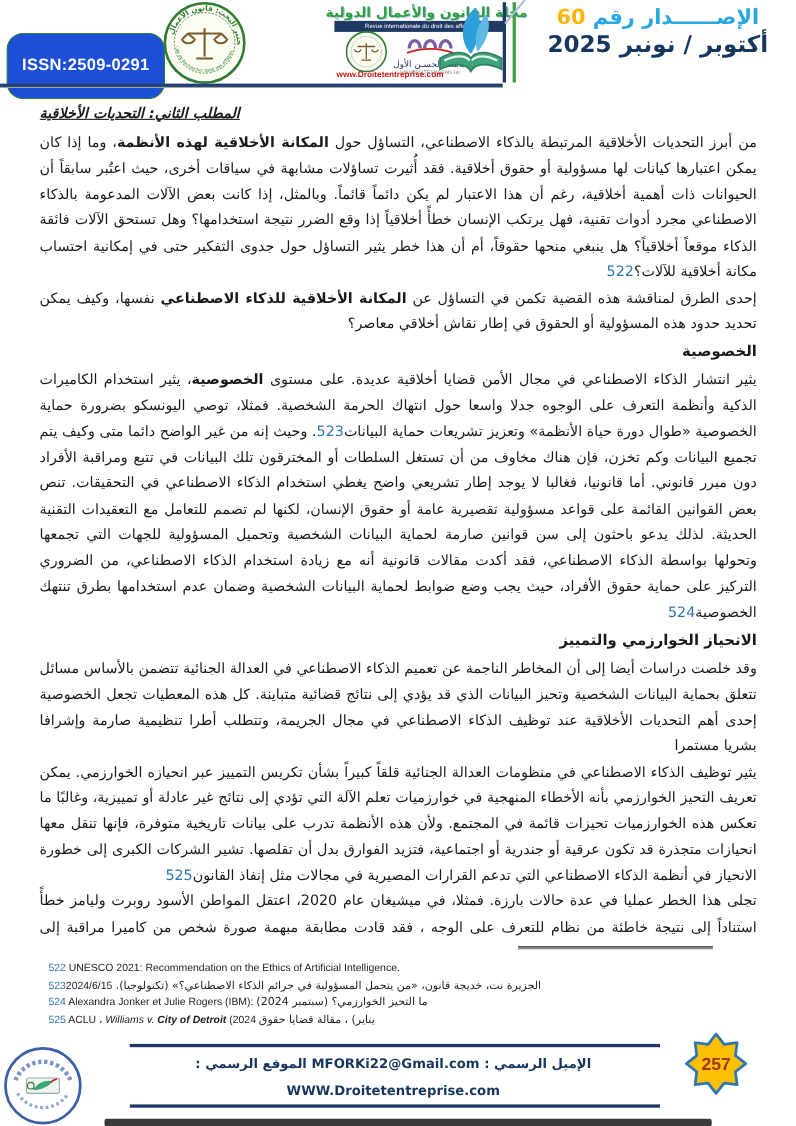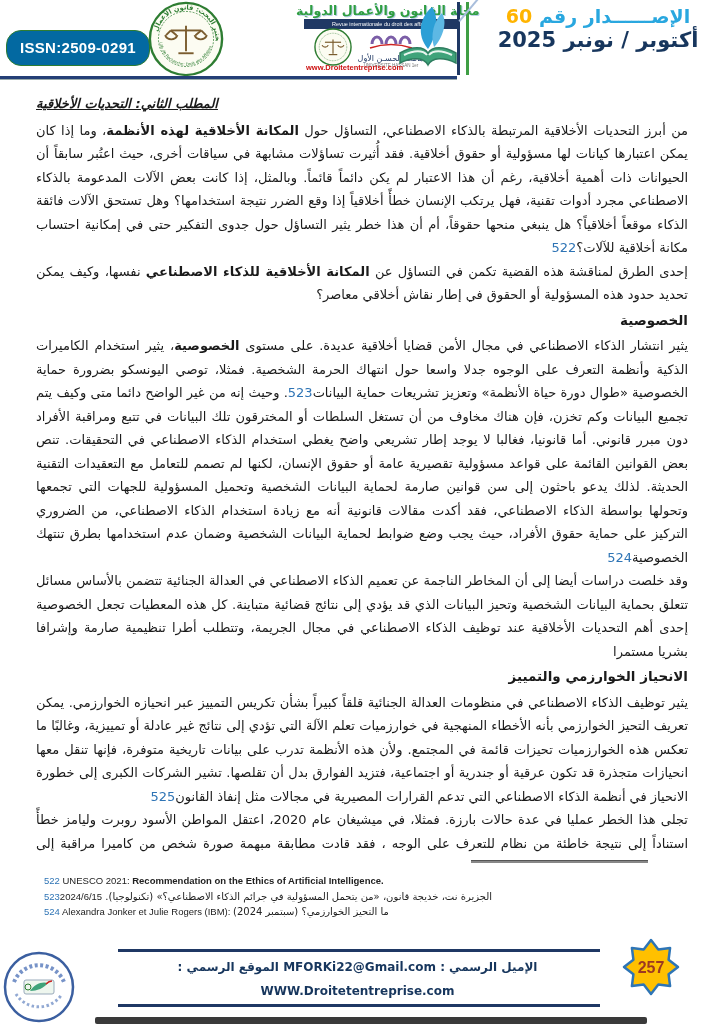--- a/index.html
+++ b/index.html
@@ -1,21 +1,21 @@
 <!DOCTYPE html>
 <html lang="ar"><head>
 <meta charset="utf-8">
 <style>
   html,body{margin:0;padding:0;background:#e8e8e8}
   .page{position:relative;width:724px;height:1024px;background:#ffffff;overflow:hidden;
         font-family:"DejaVu Sans",sans-serif;margin:0 auto}
 
   
-  .issn-badge{position:absolute;left:6px;top:30px;background:#0369a1;color:#fff;
-      font:bold 15px/18px "Liberation Sans",sans-serif;padding:8px 13px;border-radius:15px;
+  .issn-badge{position:absolute;left:6px;top:30px;background:#1d4ed8;color:#fff;
+      font:bold 15px/18px "Liberation Sans",sans-serif;padding:20px 13px;border-radius:15px;
       letter-spacing:.3px;border:1px solid #2e7d32}
   .seal1{position:absolute;left:148px;top:1px}
   .seal2{position:absolute;left:314px;top:28px}
   .banner{position:absolute;left:296px;top:3px;width:172px;text-align:center}
   .banner-ar{font-size:12.5px;font-weight:bold;color:#2f9e41;text-shadow:1px 1px 0 #b9cfe8;white-space:nowrap}
   .banner-fr{background:#1f3864;color:#fff;font:5.5px/8px "Liberation Sans",sans-serif;
       padding:1px 2px;margin:1px 8px 0 8px;white-space:nowrap}
   .univ{position:absolute;left:352px;top:28px;width:78px;text-align:center}
   .univ-ar{font-size:8px;color:#1f3864;white-space:nowrap}
   .univ-fr{font:4.5px "Liberation Sans",sans-serif;color:#777;white-space:nowrap}
@@ -40,21 +40,21 @@
   .blk.heading{font-weight:bold;font-size:13.5px;margin:2px 0}
   .b{font-weight:bold}
   .ref{color:#2e74b5;cursor:pointer}
 
   
   .fnsep{position:absolute;left:471px;top:860px;width:177px;height:2px;background:#888;border-top:1px solid #555}
   .fnlist{position:absolute;left:44px;top:873px;width:500px;font-size:9.5px;line-height:15.5px;
       color:#222;font-family:"Liberation Sans",sans-serif}
   .fn{white-space:nowrap}
   .fnm{color:#2e74b5}
-  .fs-latin-bold{font-weight:bold}
+  .fs-latin-bold{font-weight:normal}
   .fs-italic{font-style:italic}
   .fs-bolditalic{font-weight:bold;font-style:italic}
   .fs-ref{color:#2e74b5}
   .fs-ar{font-family:"DejaVu Sans",sans-serif;direction:rtl;unicode-bidi:embed;font-size:10px}
 
   
   .frule{position:absolute;left:118px;width:482px;height:3px;background:#1f3864}
   .frule.top{top:949px}
   .frule.bot{top:1004px}
   .footer-text{position:absolute;left:85px;top:955px;width:545px;direction:rtl;text-align:center;
@@ -153,31 +153,32 @@
     </div>
     <div class="slash"></div>
   </div>
 
   <div class="body-text">
       <div class="blk title"><span>المطلب الثاني: التحديات الأخلاقية</span></div>
       <div class="blk para"><span>من أبرز التحديات الأخلاقية المرتبطة بالذكاء الاصطناعي، التساؤل حول </span><span class="b">المكانة الأخلاقية لهذه الأنظمة</span><span>، وما إذا كان يمكن اعتبارها كيانات لها مسؤولية أو حقوق أخلاقية. فقد أُثيرت تساؤلات مشابهة في سياقات أخرى، حيث اعتُبر سابقاً أن الحيوانات ذات أهمية أخلاقية، رغم أن هذا الاعتبار لم يكن دائماً قائماً. وبالمثل، إذا كانت بعض الآلات المدعومة بالذكاء الاصطناعي مجرد أدوات تقنية، فهل يرتكب الإنسان خطأً أخلاقياً إذا وقع الضرر نتيجة استخدامها؟ وهل تستحق الآلات فائقة الذكاء موقعاً أخلاقياً؟ هل ينبغي منحها حقوقاً، أم أن هذا خطر يثير التساؤل حول جدوى التفكير حتى في إمكانية احتساب مكانة أخلاقية للآلات؟</span><span class="ref">522</span></div>
       <div class="blk para"><span>إحدى الطرق لمناقشة هذه القضية تكمن في التساؤل عن </span><span class="b">المكانة الأخلاقية للذكاء الاصطناعي</span><span> نفسها، وكيف يمكن تحديد حدود هذه المسؤولية أو الحقوق في إطار نقاش أخلاقي معاصر؟</span></div>
       <div class="blk heading"><span>الخصوصية</span></div>
       <div class="blk para"><span>يثير انتشار الذكاء الاصطناعي في مجال الأمن قضايا أخلاقية عديدة. على مستوى </span><span class="b">الخصوصية</span><span>، يثير استخدام الكاميرات الذكية وأنظمة التعرف على الوجوه جدلا واسعا حول انتهاك الحرمة الشخصية. فمثلا، توصي اليونسكو بضرورة حماية الخصوصية «طوال دورة حياة الأنظمة» وتعزيز تشريعات حماية البيانات</span><span class="ref">523</span><span>. وحيث إنه من غير الواضح دائما متى وكيف يتم تجميع البيانات وكم تخزن، فإن هناك مخاوف من أن تستغل السلطات أو المخترقون تلك البيانات في تتبع ومراقبة الأفراد دون مبرر قانوني. أما قانونيا، فغالبا لا يوجد إطار تشريعي واضح يغطي استخدام الذكاء الاصطناعي في التحقيقات. تنص بعض القوانين القائمة على قواعد مسؤولية تقصيرية عامة أو حقوق الإنسان، لكنها لم تصمم للتعامل مع التعقيدات التقنية الحديثة. لذلك يدعو باحثون إلى سن قوانين صارمة لحماية البيانات الشخصية وتحميل المسؤولية للجهات التي تجمعها وتحولها بواسطة الذكاء الاصطناعي، فقد أكدت مقالات قانونية أنه مع زيادة استخدام الذكاء الاصطناعي، من الضروري التركيز على حماية حقوق الأفراد، حيث يجب وضع ضوابط لحماية البيانات الشخصية وضمان عدم استخدامها بطرق تنتهك الخصوصية</span><span class="ref">524</span></div>
+      <div class="blk heading"><span>الانحياز الخوارزمي والتمييز</span></div>
       <div class="blk para"><span>وقد خلصت دراسات أيضا إلى أن المخاطر الناجمة عن تعميم الذكاء الاصطناعي في العدالة الجنائية تتضمن بالأساس مسائل تتعلق بحماية البيانات الشخصية وتحيز البيانات الذي قد يؤدي إلى نتائج قضائية متباينة. كل هذه المعطيات تجعل الخصوصية إحدى أهم التحديات الأخلاقية عند توظيف الذكاء الاصطناعي في مجال الجريمة، وتتطلب أطرا تنظيمية صارمة وإشرافا بشريا مستمرا</span></div>
-      <div class="blk heading"><span>الانحياز الخوارزمي والتمييز</span></div>
       <div class="blk para"><span>يثير توظيف الذكاء الاصطناعي في منظومات العدالة الجنائية قلقاً كبيراً بشأن تكريس التمييز عبر انحيازه الخوارزمي. يمكن تعريف التحيز الخوارزمي بأنه الأخطاء المنهجية في خوارزميات تعلم الآلة التي تؤدي إلى نتائج غير عادلة أو تمييزية، وغالبًا ما تعكس هذه الخوارزميات تحيزات قائمة في المجتمع. ولأن هذه الأنظمة تدرب على بيانات تاريخية متوفرة، فإنها تنقل معها انحيازات متجذرة قد تكون عرقية أو جندرية أو اجتماعية، فتزيد الفوارق بدل أن تقلصها. تشير الشركات الكبرى إلى خطورة الانحياز في أنظمة الذكاء الاصطناعي التي تدعم القرارات المصيرية في مجالات مثل إنفاذ القانون</span><span class="ref">525</span></div>
       <div class="blk para"><span>تجلى هذا الخطر عمليا في عدة حالات بارزة. فمثلا، في ميشيغان عام 2020، اعتقل المواطن الأسود روبرت وليامز خطأً استناداً إلى نتيجة خاطئة من نظام للتعرف على الوجه ، فقد قادت مطابقة مبهمة صورة شخص من كاميرا مراقبة إلى صورة ويليامز، رغم</span></div>
     </div>
 
   <div class="fnsep"></div>
   <div class="fnlist">
       <div class="fn" dir="ltr"><span class="fnm">522</span><span class="fs-latin"> UNESCO 2021: </span><span class="fs-latin-bold">Recommendation on the Ethics of Artificial Intelligence.</span></div>
       <div class="fn" dir="ltr"><span class="fs-ar" dir="rtl">الجزيرة نت، خديجة قانون، «من يتحمل المسؤولية في جرائم الذكاء الاصطناعي؟» (تكنولوجيا). </span><span class="fs-ref">523</span><span class="fs-latin">2024/6/15</span></div>
       <div class="fn" dir="ltr"><span class="fnm">524</span><span class="fs-latin"> Alexandra Jonker et Julie Rogers (IBM): </span><span class="fs-ar" dir="rtl">ما التحيز الخوارزمي؟ (سبتمبر 2024)</span></div>
+      <div class="fn" dir="ltr"><span class="fnm">525</span><span class="fs-latin"> ACLU ، </span><span class="fs-italic">Williams v. </span><span class="fs-bolditalic">City of Detroit </span><span class="fs-latin">(2024 </span><span class="fs-ar" dir="rtl">يناير) ، مقالة قضايا حقوق</span></div>
     </div>
 
   <div class="frule top"></div>
   <div class="footer-text">
     <div>الإميل الرسمي :  MFORKi22@Gmail.com الموقع الرسمي : WWW.Droitetentreprise.com</div>
   </div>
   <div class="frule bot"></div>
 
   <div class="star-badge">
     <svg width="70" height="62" viewBox="0 0 66 62">

